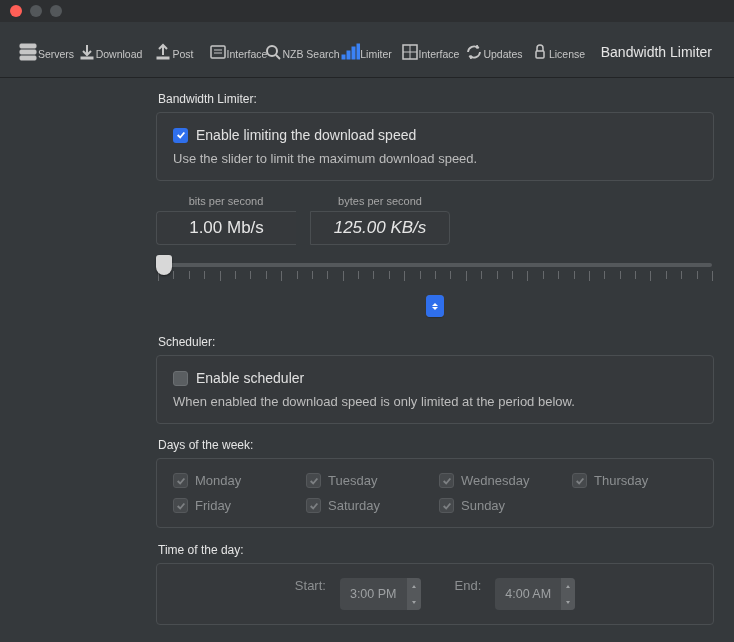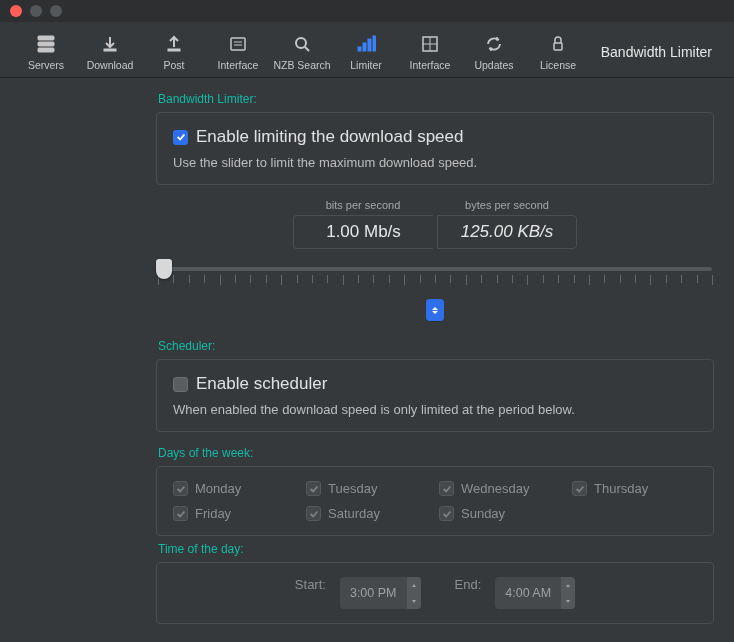--- a/index.html
+++ b/index.html
@@ -30,21 +30,20 @@
     height: 56px;
     display: flex;
     align-items: center;
     padding: 4px 14px 0 14px;
     border-bottom: 1px solid #222426;
     background: #35393c;
   }
   .toolbar-items { display: flex; gap: 0; }
   .toolbar-item {
     display: flex;
-    flex-direction: column;
     align-items: center;
     justify-content: center;
     width: 64px;
     color: #c6c6c6;
     cursor: default;
   }
   .toolbar-item .icon {
     height: 22px;
     display: flex;
     align-items: center;
@@ -63,21 +62,21 @@
     margin-left: auto;
     font-size: 14px;
     color: #e6e6e6;
     padding-right: 8px;
   }
   .content {
     padding: 14px 20px 20px 156px;
   }
   .section-label {
     font-size: 12px;
-    color: #14b8a6;
+    color: #e5e5e5;
     margin: 0 0 6px 2px;
   }
   .panel {
     border: 1px solid #4a4e51;
     border-radius: 4px;
     padding: 14px 16px;
     background: #36393c;
   }
   .checkbox-row {
     display: flex;
@@ -100,32 +99,32 @@
   .cb-disabled {
     background: #46494c;
     border: 1px solid #55585b;
   }
   .cb-check {
     width: 10px; height: 10px;
     stroke: #fff; stroke-width: 2.2;
     fill: none;
   }
   .cb-check-dim { stroke: #7d8083; }
-  .cb-label { color: #e1e1e1; font-size: 17px; }
+  .cb-label { color: #e1e1e1; font-size: 14px; }
   .subtext {
     color: #bdbdbd;
     font-size: 13px;
     margin-top: 8px;
     margin-left: 0;
   }
   .speed-row {
     display: flex;
-    justify-content: center;
+    justify-content: flex-start;
     margin: 14px 0 10px 0;
-    gap: 4px;
+    gap: 14px;
   }
   .speed-col {
     display: flex;
     flex-direction: column;
     align-items: center;
   }
   .speed-header {
     font-size: 11px;
     color: #a6a6a6;
     margin-bottom: 4px;
@@ -506,21 +505,21 @@
           <span class="mac-checkbox cb-disabled">
             <svg class="cb-check cb-check-dim" viewBox="0 0 12 12">
               <path d="M2 6 L5 9 L10 3"></path>
             </svg>
           </span>
           <span>Sunday</span>
         </div>
       </div>
   </div>
 
-  <div class="section-label" style="margin-top:6px">Time of the day:</div>
+  <div class="section-label" style="margin-top:15px">Time of the day:</div>
   <div class="panel">
     <div class="time-row">
       <span class="time-label">Start:</span>
       <div class="time-field">
         <span class="tval">3:00 PM</span>
         <div class="stepper">
           <div>
               <span class="sel-arrow sel-up"></span>
             </div>
           <div>

